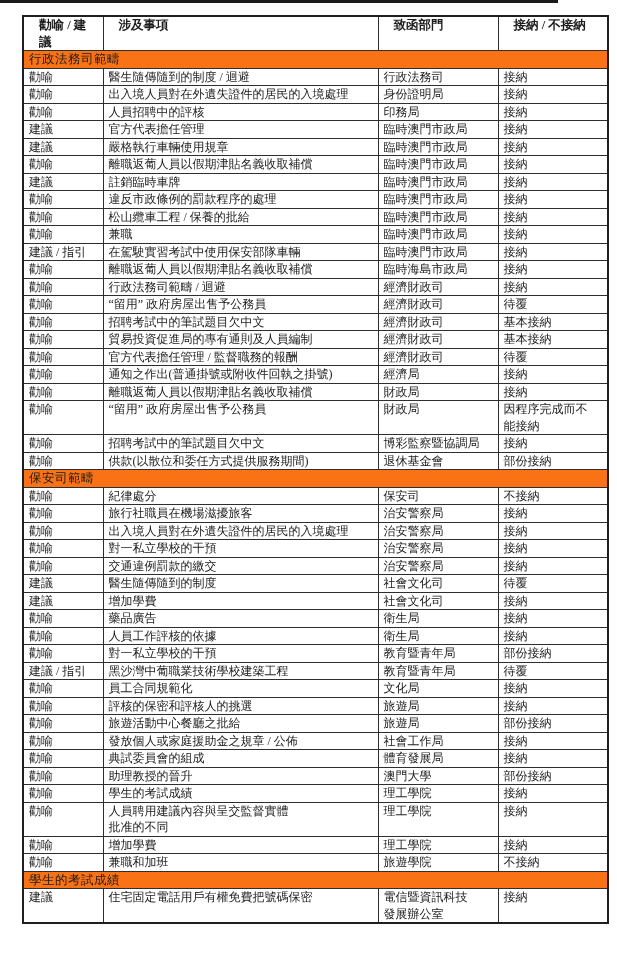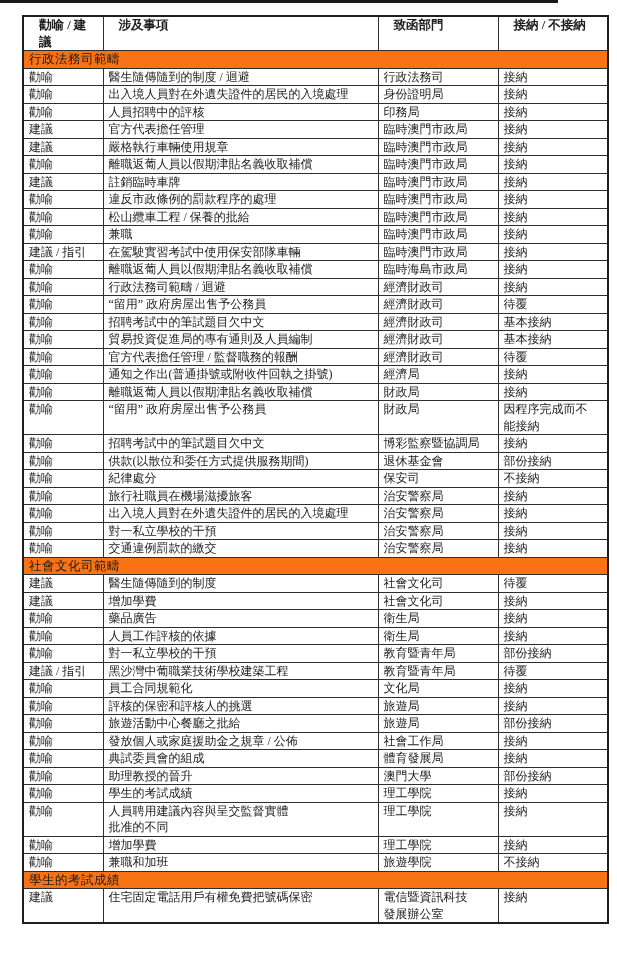--- a/index.html
+++ b/index.html
@@ -207,20 +207,23 @@
           <td>招聘考試中的筆試題目欠中文</td>
           <td>博彩監察暨協調局</td>
           <td>接納</td>
         </tr>
         <tr>
           <td>勸喻</td>
           <td>供款(以散位和委任方式提供服務期間)</td>
           <td>退休基金會</td>
           <td>部份接納</td>
         </tr>
+        <tr class="section-row">
+          <td colspan="4">保安司範疇</td>
+        </tr>
         <tr>
           <td>勸喻</td>
           <td>紀律處分</td>
           <td>保安司</td>
           <td>不接納</td>
         </tr>
         <tr>
           <td>勸喻</td>
           <td>旅行社職員在機場滋擾旅客</td>
           <td>治安警察局</td>
@@ -236,23 +239,20 @@
           <td>勸喻</td>
           <td>對一私立學校的干預</td>
           <td>治安警察局</td>
           <td>接納</td>
         </tr>
         <tr>
           <td>勸喻</td>
           <td>交通違例罰款的繳交</td>
           <td>治安警察局</td>
           <td>接納</td>
-        </tr>
-        <tr class="section-row">
-          <td colspan="4">社會文化司範疇</td>
         </tr>
         <tr>
           <td>建議</td>
           <td>醫生隨傳隨到的制度</td>
           <td>社會文化司</td>
           <td>待覆</td>
         </tr>
         <tr>
           <td>建議</td>
           <td>增加學費</td>

